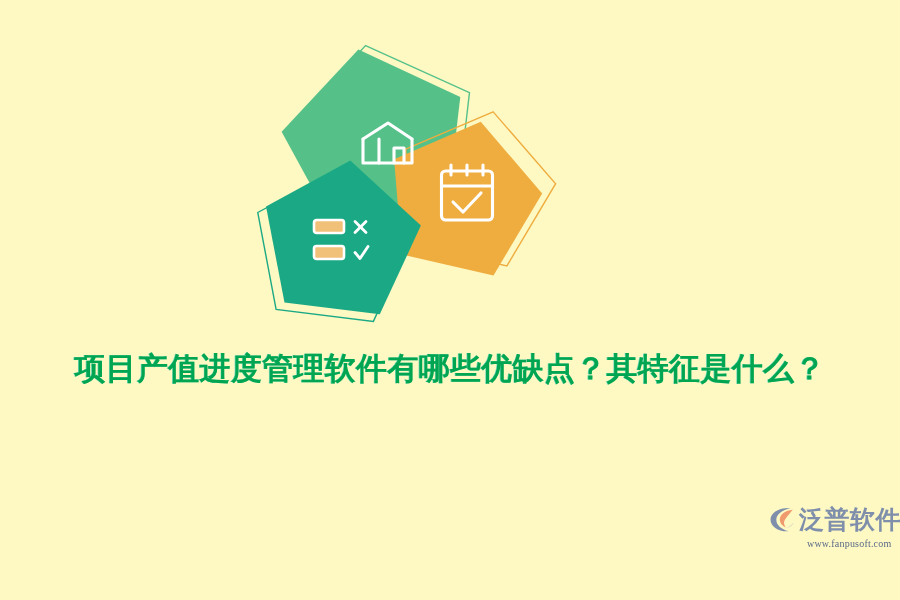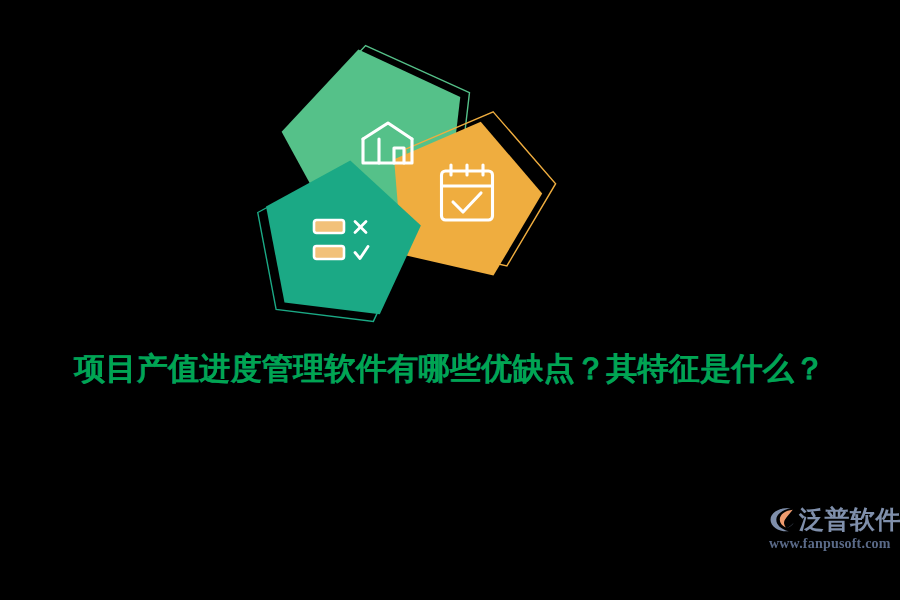--- a/index.html
+++ b/index.html
@@ -12,21 +12,21 @@
     height: 600px;
     background: #ffffff;
     font-family: "Liberation Serif", "DejaVu Serif", serif;
     overflow: hidden;
     position: relative;
   }
   #canvas {
     position: relative;
     width: 900px;
     height: 600px;
-    background: #000000;
+    background: #fef9c3;
   }
 
   
   #hero-illustration {
     position: absolute;
     left: 262px;
     top: 38px;
     width: 290px;
     height: 280px;
   }
@@ -78,28 +78,29 @@
     font-family: "Liberation Serif", "DejaVu Serif", serif;
     font-size: 25px;
     font-weight: 700;
     line-height: 29px;
     color: #7f8fab;
     letter-spacing: 0.5px;
     white-space: nowrap;
   }
   .logo-url {
     font-family: "Liberation Serif", "DejaVu Serif", serif;
-    font-size: 14px;
-    font-weight: 700;
+    font-size: 10px;
+    font-weight: 400;
     line-height: 16px;
     color: #5a6a88;
     letter-spacing: 0.2px;
     white-space: nowrap;
     margin-top: 1px;
     padding-left: 1px;
+    margin-left: 38px;
   }
 </style>
 </head>
 <body>
 
 <div id="canvas">
 
   <div id="hero-illustration">
     <svg viewBox="0 0 290 280" xmlns="http://www.w3.org/2000/svg">
 

